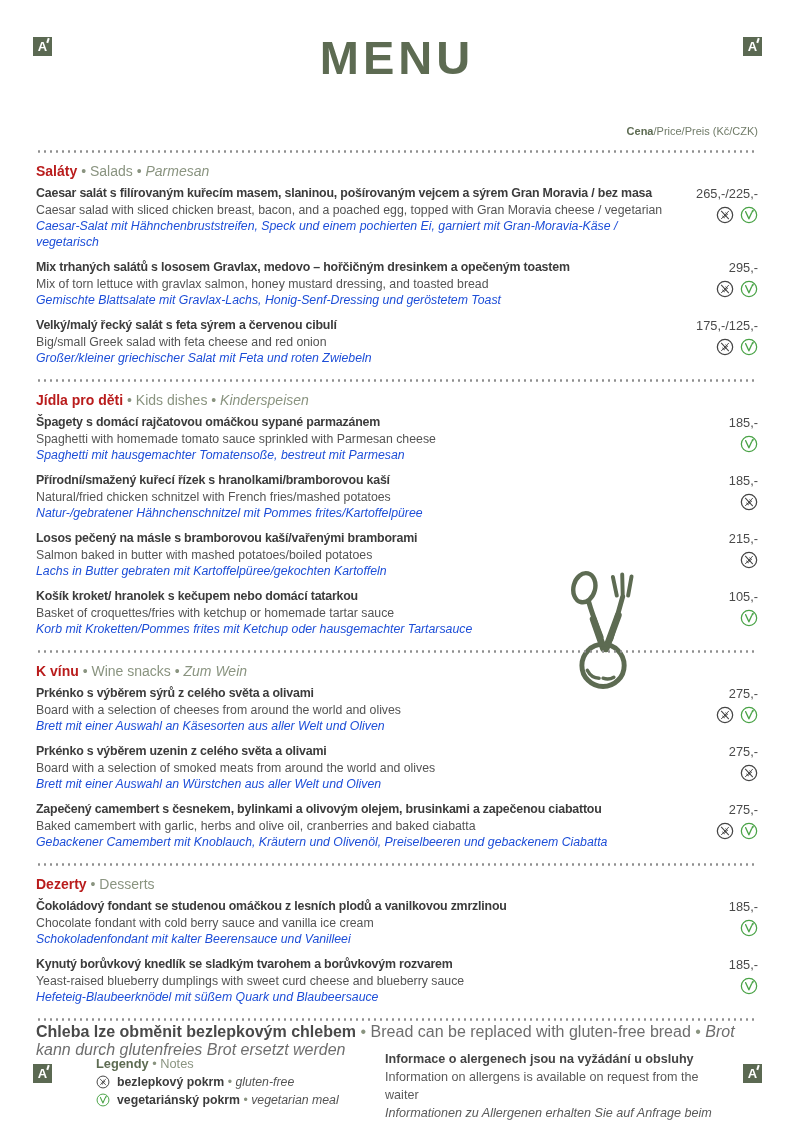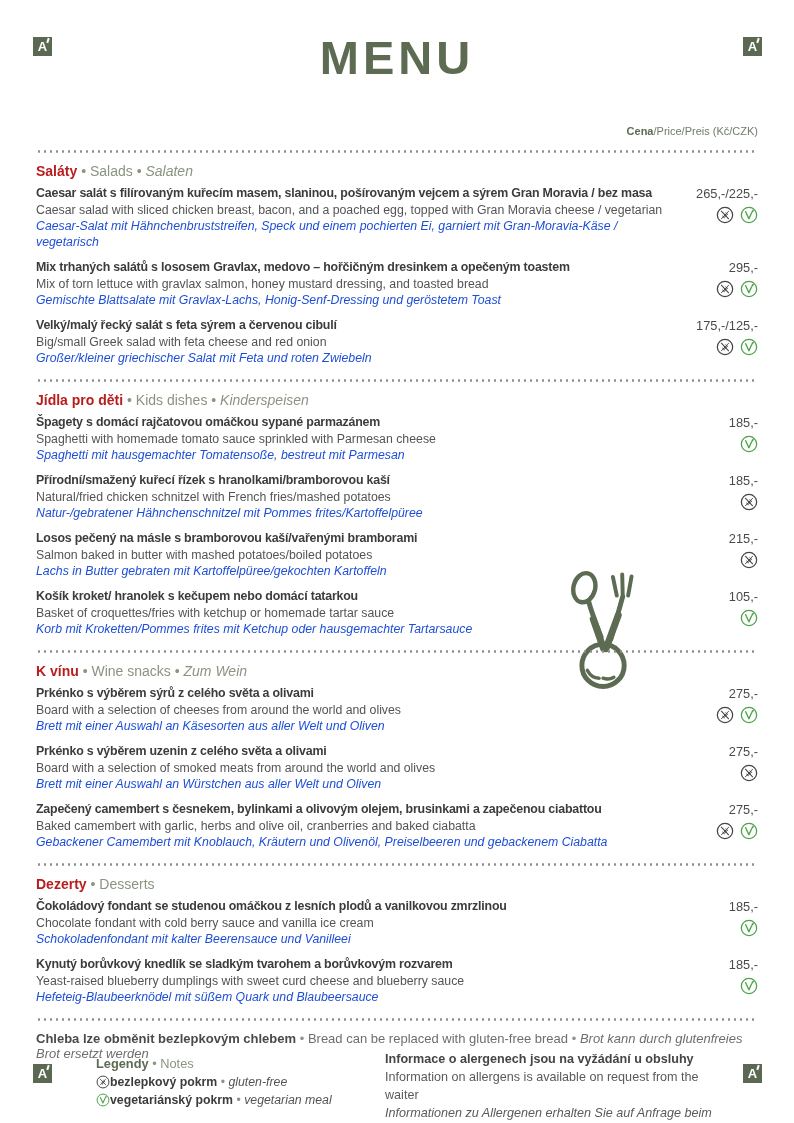--- a/index.html
+++ b/index.html
@@ -29,30 +29,30 @@
   .sec-head .de{font-style:italic;}
   .item{position:relative;padding-right:78px;margin:0 0 9px 0;}
   .t{font-size:12.4px;font-weight:bold;color:#3c3c3c;line-height:17px;letter-spacing:-0.2px;}
   .e{font-size:12.3px;color:#545454;line-height:16px;}
   .g{font-size:12.3px;color:#1d4ed8;line-height:16px;font-style:italic;}
   .item-right{position:absolute;top:0;right:0;width:76px;text-align:right;}
   .price{font-size:12.8px;color:#4a4a4a;line-height:17px;white-space:nowrap;}
   .icons{display:flex;gap:6px;justify-content:flex-end;margin-top:4px;}
   .ico{width:18px;height:18px;display:block;}
   
-  .bread-note{margin:10px 0 0 0;font-size:13px;color:#6e6e6e;}
+  .bread-note{margin:2px 0 0 0;font-size:16px;color:#6e6e6e;}
   .bread-note .cz{font-weight:bold;color:#4a4a4a;}
   .bread-note .de{font-style:italic;}
   
   .hand-icon{position:absolute;left:560px;top:570px;width:90px;height:120px;}
   
   .legend{position:absolute;left:96px;top:1056px;font-size:12.3px;}
   .legend .title{color:#8a9480;font-size:12.8px;margin-bottom:4px;}
   .legend .title .cz{font-weight:bold;color:#5d6b52;}
-  .legend-row{display:flex;align-items:flex-start;margin-bottom:4px;}
+  .legend-row{display:flex;align-items:flex-start;gap:7px;margin-bottom:4px;}
   .legend-row .ico{width:14px;height:14px;}
   .legend-row .b{font-weight:bold;color:#3c3c3c;}
   .legend-row .i{font-style:italic;color:#545454;}
   .allergen{position:absolute;left:385px;top:1050px;width:350px;font-size:12.6px;color:#5a5a5a;line-height:18px;}
   .allergen .cz{font-weight:bold;color:#454545;}
   .allergen .de{font-style:italic;}
   .bullet-sep{color:#8a9480;}
 </style>
 </head>
 <body>
@@ -112,21 +112,21 @@
     </div>
 
     <div class="dotted"></div>
 
     <div>
       <div class="sec-head">
         <span class="cz">Saláty</span>
         <span class="bullet-sep">•</span>
         <span class="en">Salads</span>
         <span class="bullet-sep">•</span>
-        <span class="de">Salaten</span>
+        <span class="de">Parmesan</span>
       </div>
 
       <div class="item">
         <div class="t">Caesar salát s filírovaným kuřecím masem, slaninou, pošírovaným vejcem a sýrem Gran Moravia / bez masa</div>
         <div class="e">Caesar salad with sliced chicken breast, bacon, and a poached egg, topped with Gran Moravia cheese / vegetarian</div>
         <div class="g">Caesar-Salat mit Hähnchenbruststreifen, Speck und einem pochierten Ei, garniert mit Gran-Moravia-Käse / vegetarisch</div>
         <div class="item-right">
           <div class="price">265,-/225,-</div>
           <div class="icons">
             <svg class="ico">

